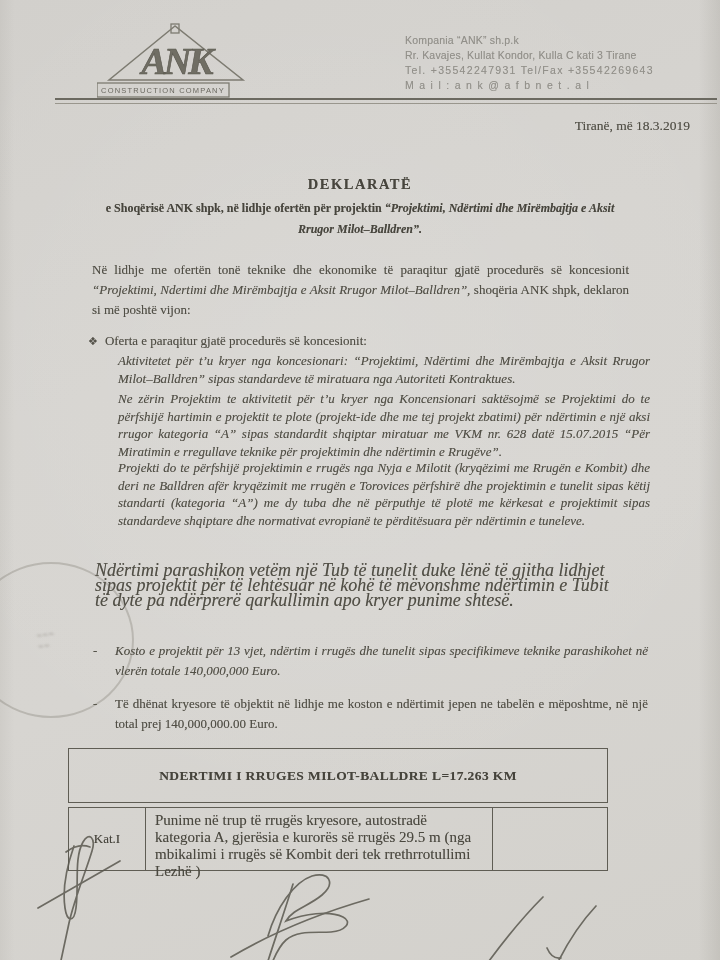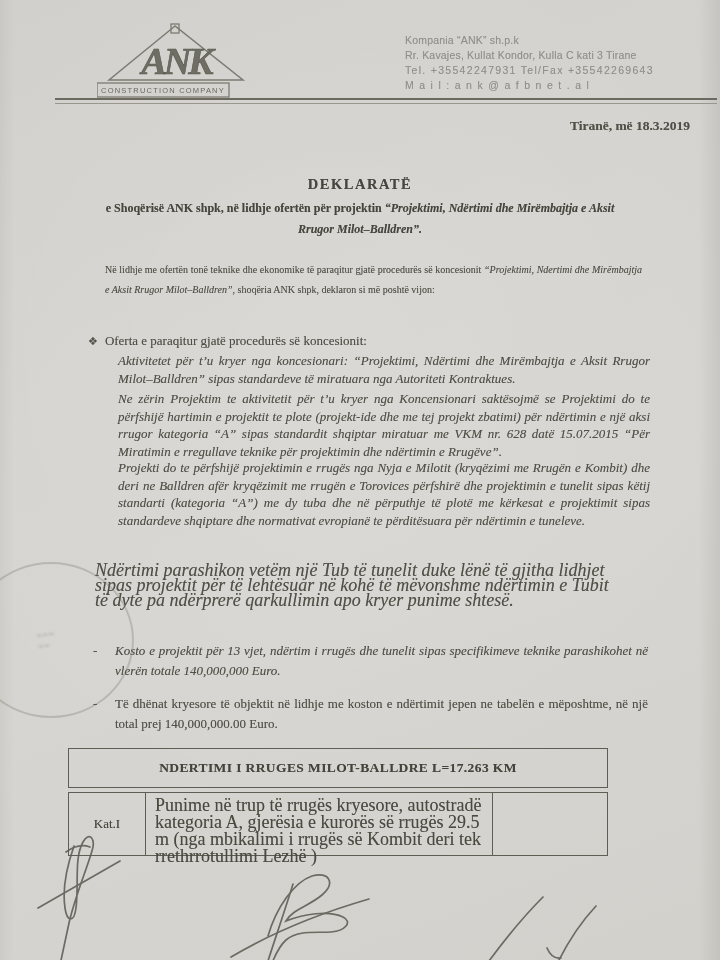--- a/index.html
+++ b/index.html
@@ -21,53 +21,53 @@
   
   .logo{left:97px;top:22px;width:158px;height:82px;}
   .company-info{left:405px;top:33px;width:300px;
     font-family:"Liberation Sans","DejaVu Sans",sans-serif;
     font-size:10.5px;line-height:15px;color:#92908a;letter-spacing:0.2px;
     text-shadow:0 0 0.4px rgba(146,144,138,0.5);}
   .company-info .sp{letter-spacing:1.3px;}
   .rule{left:55px;top:98px;width:662px;height:3px;
     border-top:2px solid #6b6960;border-bottom:1px solid #99968d;}
   .date-line{top:118px;left:400px;width:290px;text-align:right;
-    font-size:13.5px;padding-right:28px;font-weight:bold;}
+    font-size:13.5px;padding-right:28px;}
 
   
   .doc-title{left:90px;top:176px;width:540px;text-align:center;
     font-size:14.5px;font-weight:bold;letter-spacing:1.5px;color:#47453d;}
   .doc-subtitle{left:90px;top:198px;width:540px;text-align:center;
     font-size:12px;font-weight:bold;line-height:21px;color:#47453d;}
 
   
-  .p-intro{left:105px;top:260px;width:537px;font-size:10px;line-height:20px;}
+  .p-intro{left:92px;top:260px;width:537px;font-size:13px;line-height:20px;}
   .bullet-head{left:88px;top:333px;width:550px;font-size:13px;}
   .bullet-glyph{font-size:11px;margin-right:7px;color:#55534b;}
   .p-akt{left:118px;top:352px;width:532px;font-size:13px;line-height:17.5px;}
   .p-zerin{left:118px;top:390px;width:532px;font-size:13px;line-height:17.5px;}
   .p-projekti{left:118px;top:459px;width:532px;font-size:13px;line-height:17.5px;}
   .p-tub{left:95px;top:563px;width:525px;font-size:18px;line-height:15px;}
   .dash-item{font-size:13px;line-height:20px;}
   .d1{left:115px;top:641px;width:533px;}
   .d2{left:115px;top:694px;width:533px;}
   .dash-marker{position:absolute;left:-22px;top:0;}
 
   
   .cost-table{left:68px;top:748px;width:540px;}
-  .tbl-head{box-sizing:border-box;width:540px;height:40px;border:1.6px solid #5f5d54;
+  .tbl-head{box-sizing:border-box;width:540px;height:55px;border:1.6px solid #5f5d54;
     display:flex;align-items:center;justify-content:center;
     font-size:13.5px;font-weight:bold;letter-spacing:0.4px;color:#45433b;}
   .tbl-body{box-sizing:border-box;margin-top:4px;width:540px;height:64px;
     border:1.6px solid #5f5d54;display:flex;}
   .cell{box-sizing:border-box;}
   .cell-cat{width:77px;border-right:1.6px solid #5f5d54;display:flex;
     align-items:center;justify-content:center;font-size:13px;color:#45433b;text-align:right;}
   .cell-desc{width:347px;border-right:1.6px solid #5f5d54;padding:4px 8px 0 9px;
-    font-size:18px;line-height:17px;color:#4b4940;}
+    font-size:15px;line-height:17px;color:#4b4940;}
   .cell-amt{flex:1;display:flex;align-items:center;justify-content:center;
     font-size:13px;letter-spacing:0.4px;color:#45433b;}
 
   
   .stamp{left:-32px;top:562px;width:162px;height:152px;border-radius:50%;
     border:2px solid rgba(100,97,86,0.26);}
   .stamp-smudge{left:38px;top:625px;width:70px;height:40px;color:rgba(100,97,86,0.35);
     font-size:10px;filter:blur(1.2px);transform:rotate(-8deg);}
   .sig-layer{left:0;top:0;width:720px;height:960px;pointer-events:none;}
 </style>

